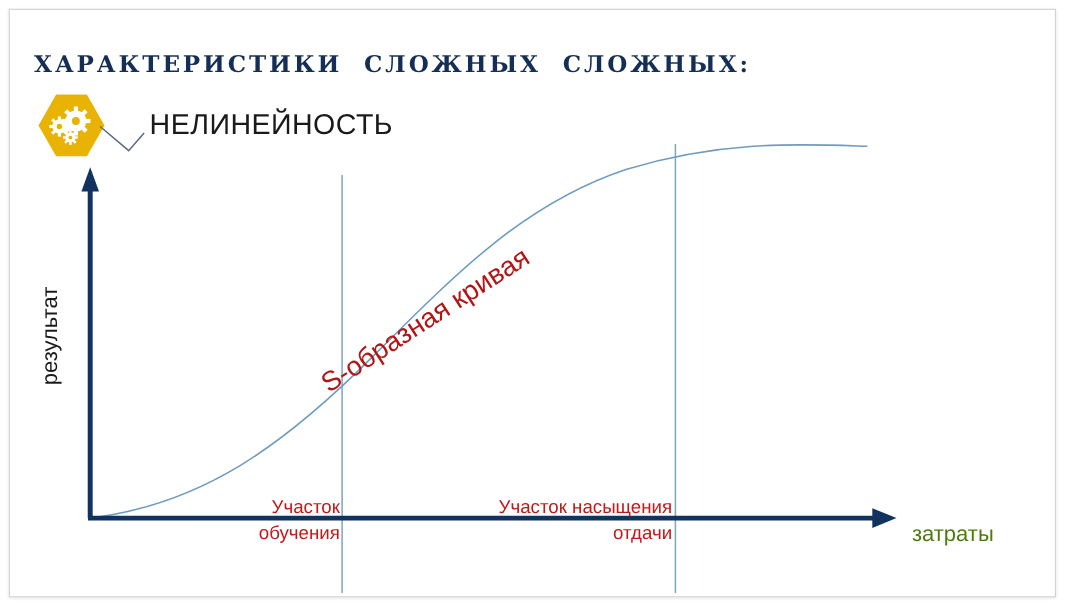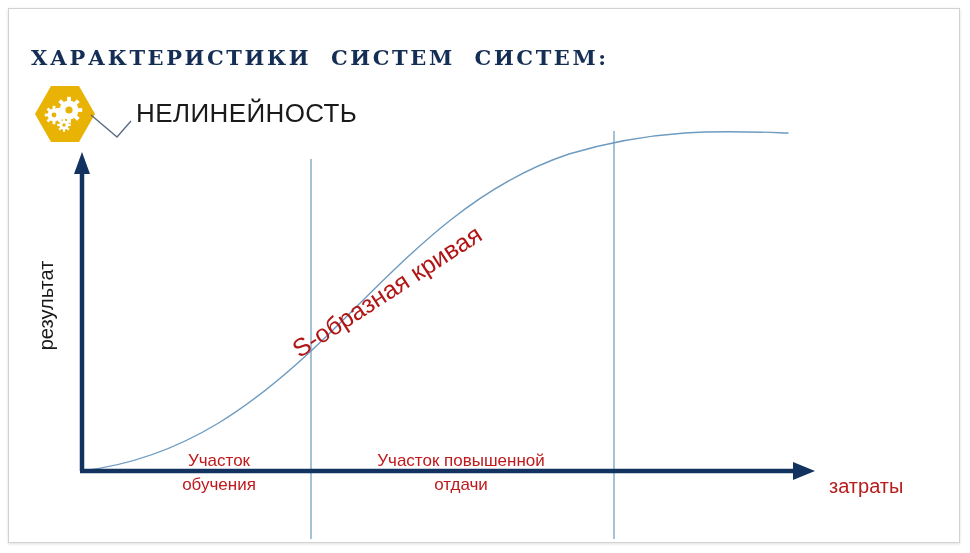--- a/index.html
+++ b/index.html
@@ -85,21 +85,21 @@
     transform: rotate(-90deg);
     font-size: 20px;
     color: #1a1a1a;
     white-space: nowrap;
   }
   #x-axis-title {
     position: absolute;
     left: 820px;
     top: 466px;
     font-size: 20px;
-    color: #b91c1c;
+    color: #4d7c0f;
     white-space: nowrap;
   }
 
   
   #curve-annotation {
     position: absolute;
     left: 228px;
     top: 268px;
     width: 300px;
     text-align: center;
@@ -109,33 +109,33 @@
     color: #b21515;
     white-space: nowrap;
   }
 
   
   .zone-label {
     position: absolute;
     color: #c0191c;
     font-size: 17px;
     line-height: 24px;
-    text-align: center;
+    text-align: right;
     white-space: pre-line;
   }
   #zone-label-0 { left: 120px; top: 440px; width: 180px; }
   #zone-label-1 { left: 302px; top: 440px; width: 300px; }
   #zone-label-2 { left: 598px; top: 432px; width: 240px; }
 </style>
 </head>
 <body>
 
 <div id="slide-frame">
 
-  <div id="slide-title">ХАРАКТЕРИСТИКИ  СИСТЕМ  СИСТЕМ:</div>
+  <div id="slide-title">ХАРАКТЕРИСТИКИ  СЛОЖНЫХ  СЛОЖНЫХ:</div>
 
   <div id="hex-badge">
     <svg width="64" height="64" viewBox="0 0 64 64" aria-hidden="true">
       <polygon points="18,4 46,4 62,32 46,60 18,60 2,32" fill="#e8b304"></polygon>
       <g fill="#ffffff">
 
         <g transform="translate(36,28)">
           <circle cx="0" cy="0" r="9.5"></circle>
           <g>
             <rect x="-1.9" y="-13.2" width="3.8" height="4.6"></rect>
@@ -203,16 +203,16 @@
     </svg>
   </div>
 
   <div id="y-axis-title">результат</div>
   <div id="x-axis-title">затраты</div>
 
   <div id="curve-annotation">S-образная кривая</div>
 
   <div class="zone-label" id="zone-label-0">Участок
 обучения</div>
-  <div class="zone-label" id="zone-label-1">Участок повышенной
+  <div class="zone-label" id="zone-label-1">Участок насыщения
 отдачи</div>
 
 </div>
 
 </body></html>

